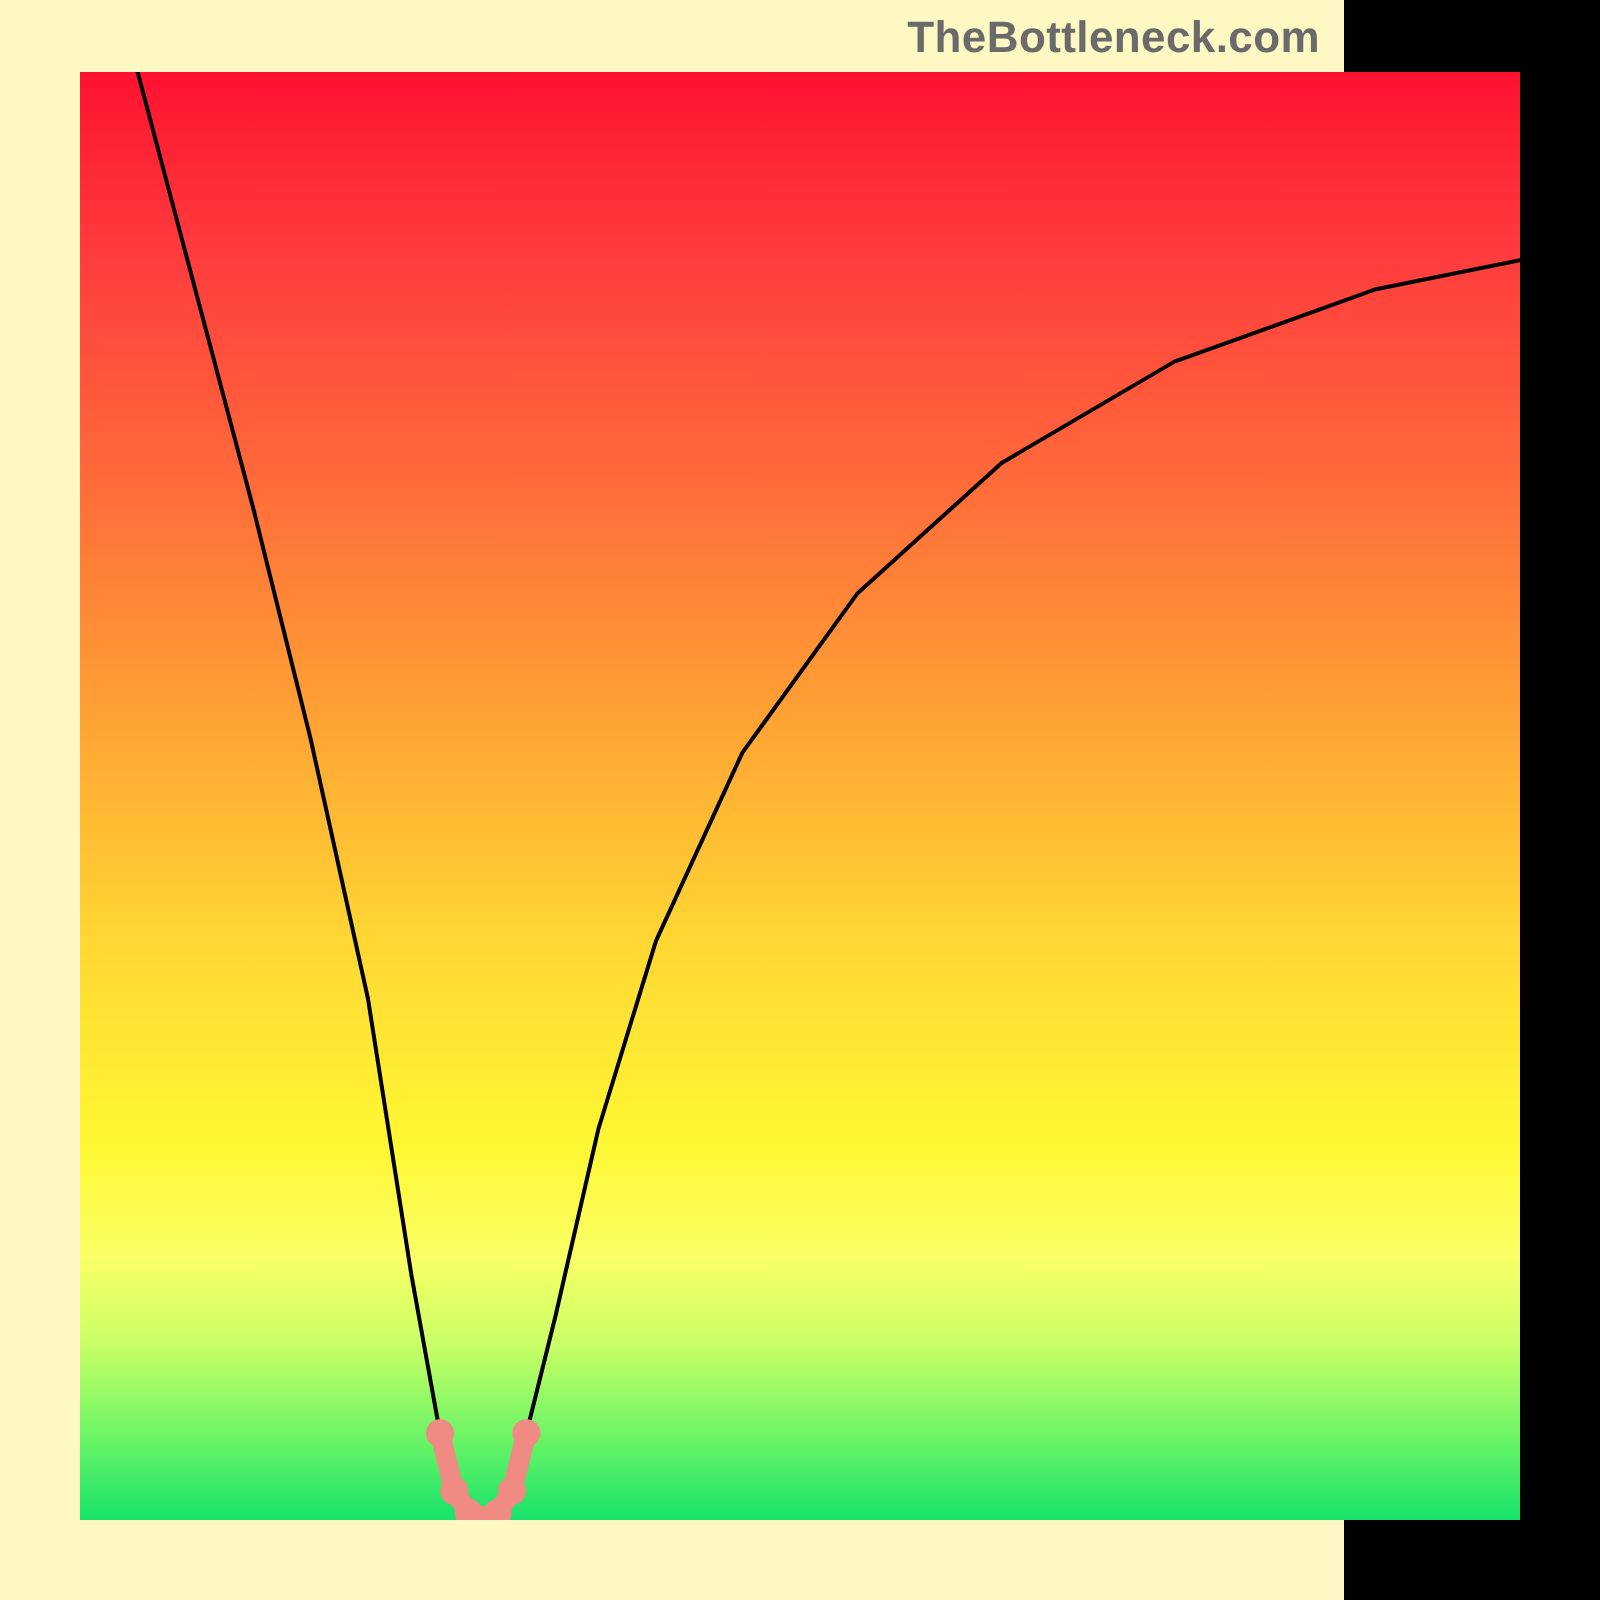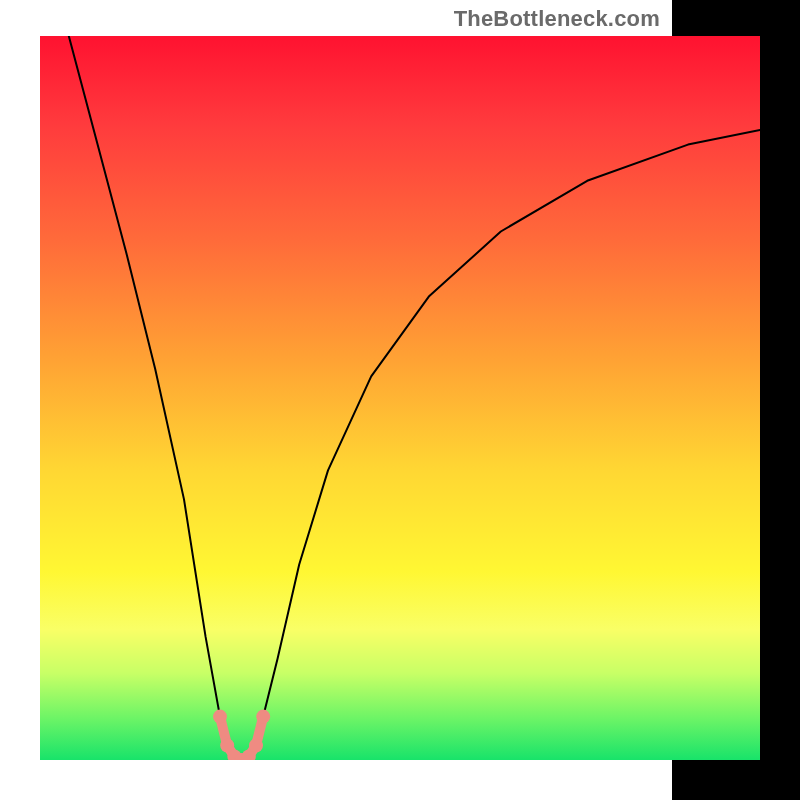--- a/index.html
+++ b/index.html
@@ -10,21 +10,21 @@
     background: #000;
     overflow: hidden;
     font-family: Arial, Helvetica, sans-serif;
   }
   .frame {
     position: absolute;
     left: 0;
     top: 0;
     width: 672px;
     height: 800px;
-    background: #ffffff;
+    background: #fef9c3;
   }
   .plot {
     position: absolute;
     left: 40px;
     top: 36px;
     width: 720px;
     height: 724px;
     background: linear-gradient(
       to bottom,
       #ff1230 0%,

